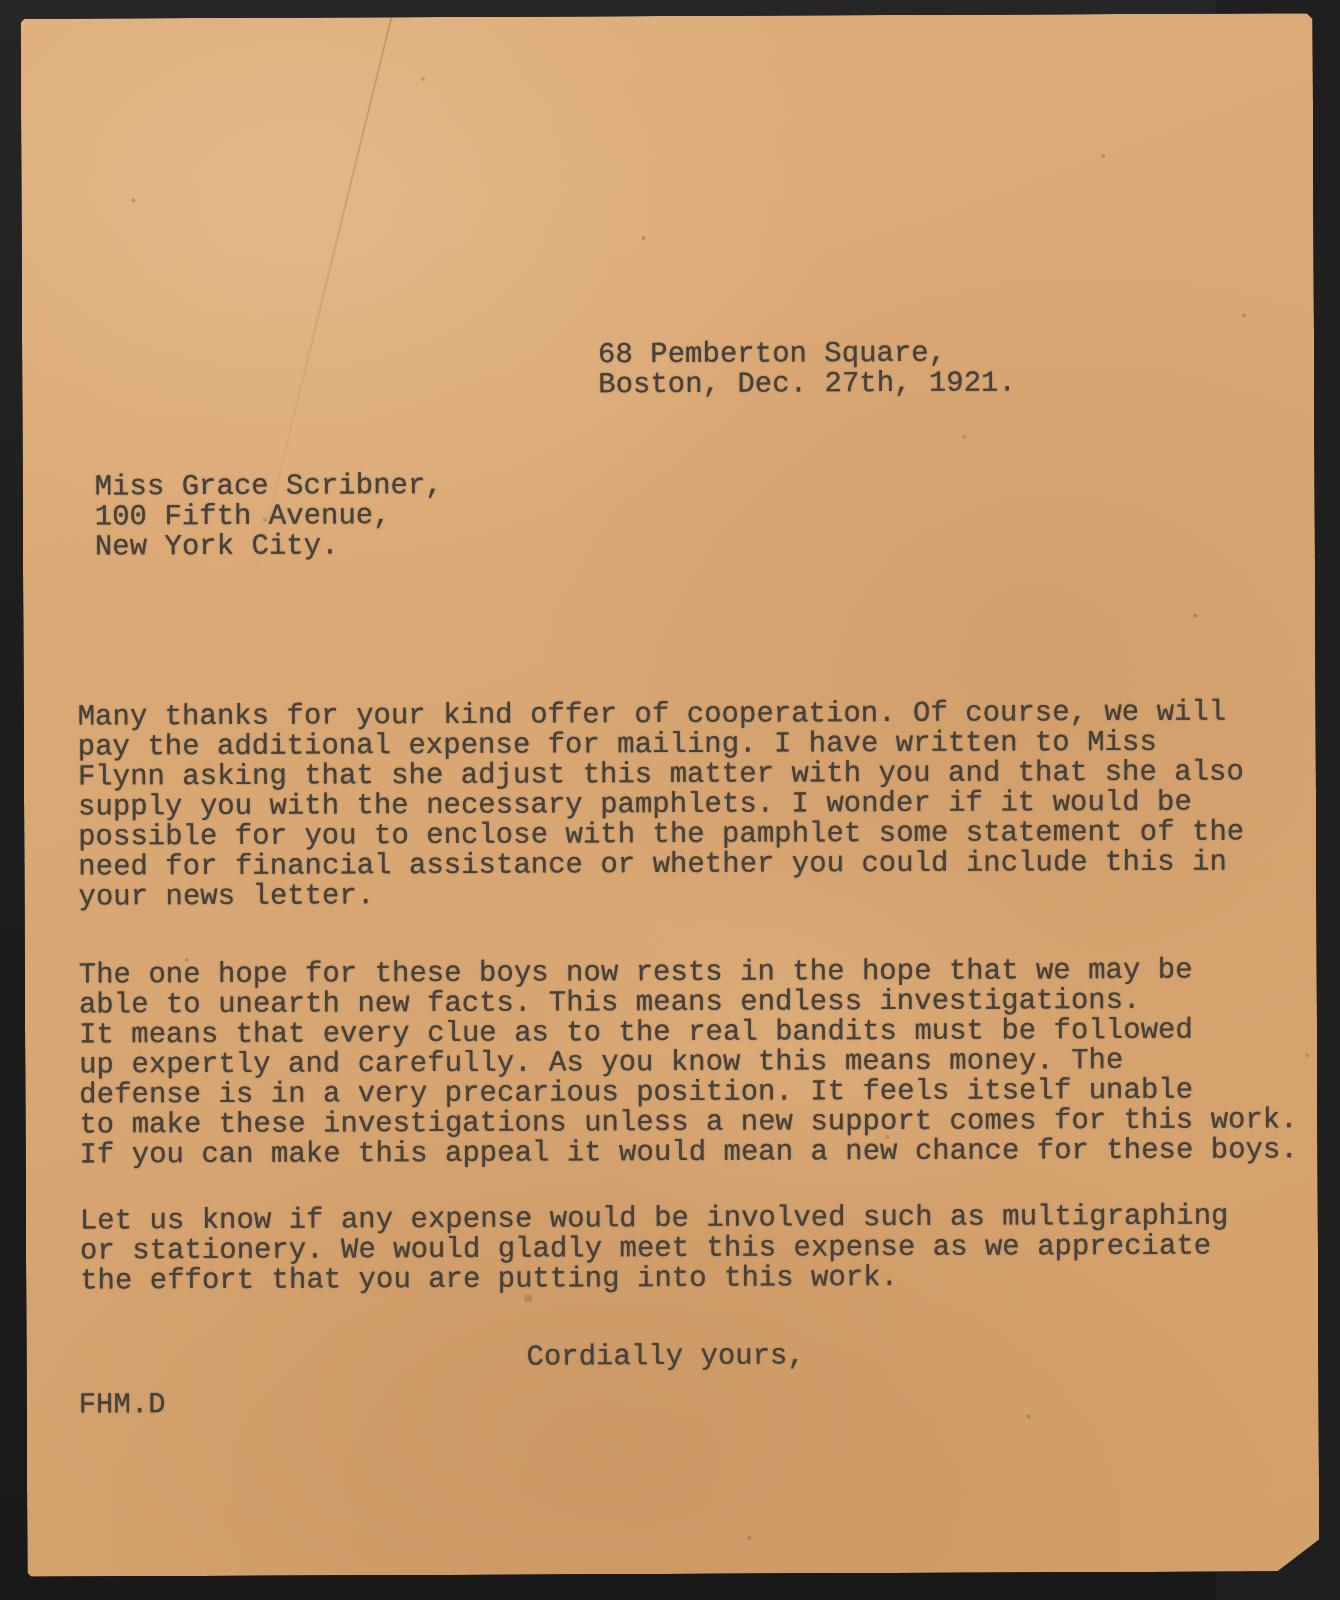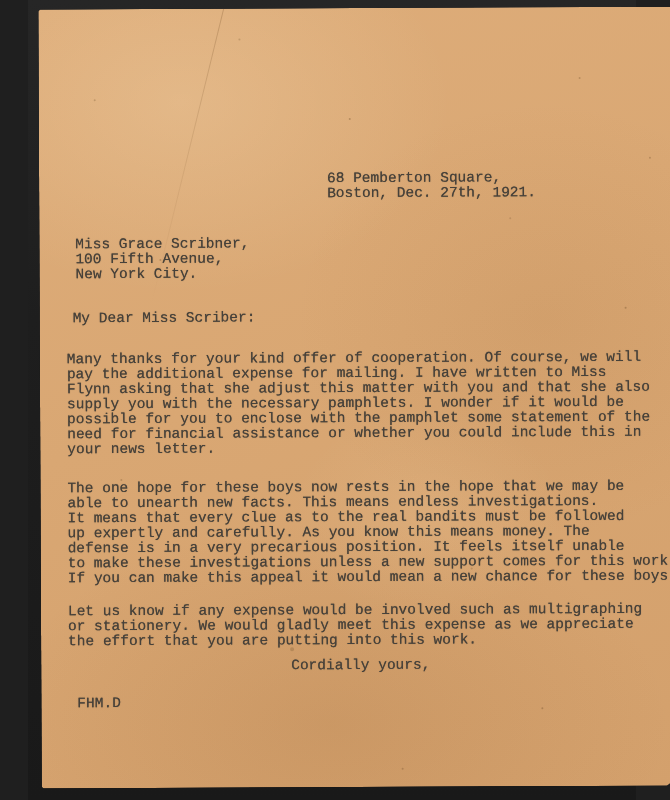--- a/index.html
+++ b/index.html
@@ -9,21 +9,20 @@
     height: 800px;
     overflow: hidden;
     background: #1f1f1f;
     font-family: "Liberation Mono", "DejaVu Sans Mono", monospace;
   }
   .scan-bg {
     position: relative;
     width: 608px;
     height: 800px;
     background: linear-gradient(180deg, #262626 0%, #1e1e1e 40%, #191919 100%);
-    margin-left: 28px;
   }
   .paper {
     position: absolute;
     left: 12px;
     top: 8px;
     width: 646px;
     height: 779px;
     transform: rotate(-0.25deg);
     background:
       radial-gradient(ellipse 60% 35% at 22% 12%, rgba(255, 236, 200, 0.20), transparent 70%),
@@ -91,21 +90,20 @@
   <div class="paper">
     <div class="crease"></div>
 
     <div class="typed" style="left:288px; top:163px;">68 Pemberton Square,
 Boston, Dec. 27th, 1921.</div>
 
     <div class="typed" style="left:36px; top:228px;">Miss Grace Scribner,
 100 Fifth Avenue,
 New York City.</div>
 
-    <div class="typed" style="left:33px; top:302px;">My Dear Miss Scriber:</div>
 
     <div class="typed para" style="left:27px; top:343px;">Many thanks for your kind offer of cooperation.  Of course, we will
 pay the additional expense for mailing.  I have written to Miss
 Flynn asking that she adjust this matter with you and that she also
 supply you with the necessary pamphlets.  I wonder if it would be
 possible for you to enclose with the pamphlet some statement of the
 need for financial assistance or whether you could include this in
 your news letter.</div>
 
     <div class="typed para" style="left:27px; top:472px;">The one hope for these boys now rests in the hope that we may be
@@ -113,17 +111,17 @@
 It means that every clue as to the real bandits must be followed
 up expertly and carefully.  As you know this means money.  The
 defense is in a very precarious position.  It feels itself unable
 to make these investigations unless a new support comes for this work.
 If you can make this appeal it would mean a new chance for these boys.</div>
 
     <div class="typed para" style="left:27px; top:595px;">Let us know if any expense would be involved such as multigraphing
 or stationery.  We would gladly meet this expense as we appreciate
 the effort that you are putting into this work.</div>
 
-    <div class="typed" style="left:250px; top:650px;">Cordially yours,</div>
+    <div class="typed" style="left:250px; top:664px;">Cordially yours,</div>
 
-    <div class="typed" style="left:36px; top:687px;text-align:center;">FHM.D</div>
+    <div class="typed" style="left:26px; top:687px;text-align:center;">FHM.D</div>
   </div>
 </div>
 
 </body></html>

